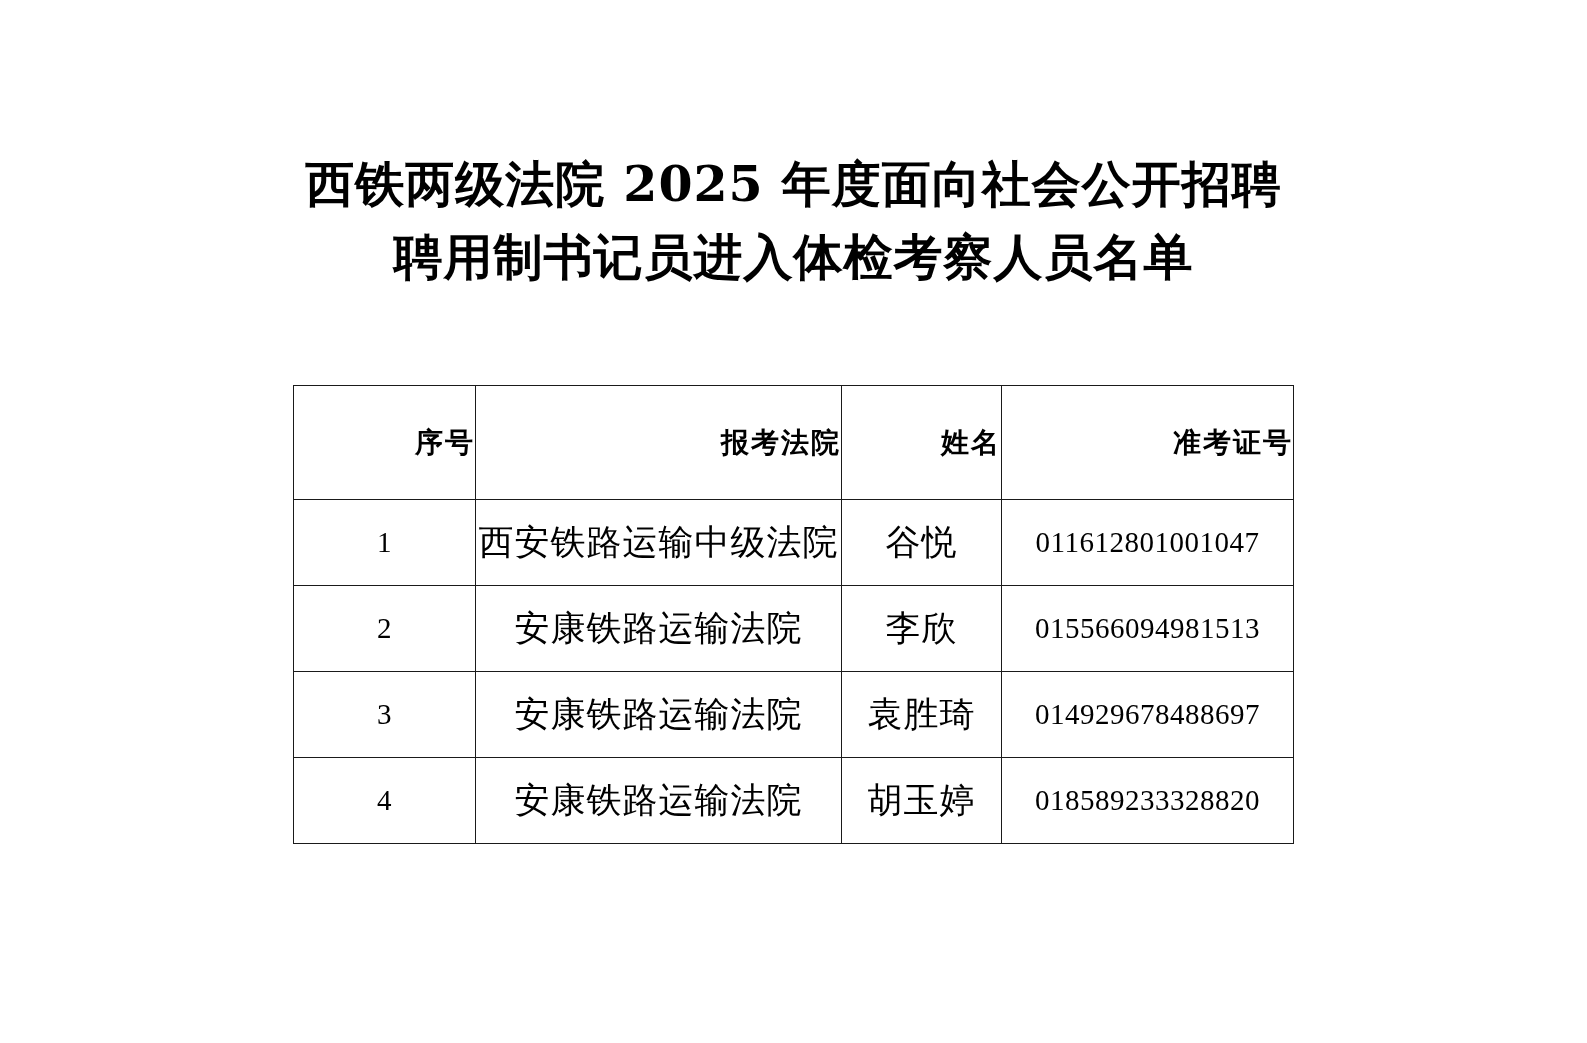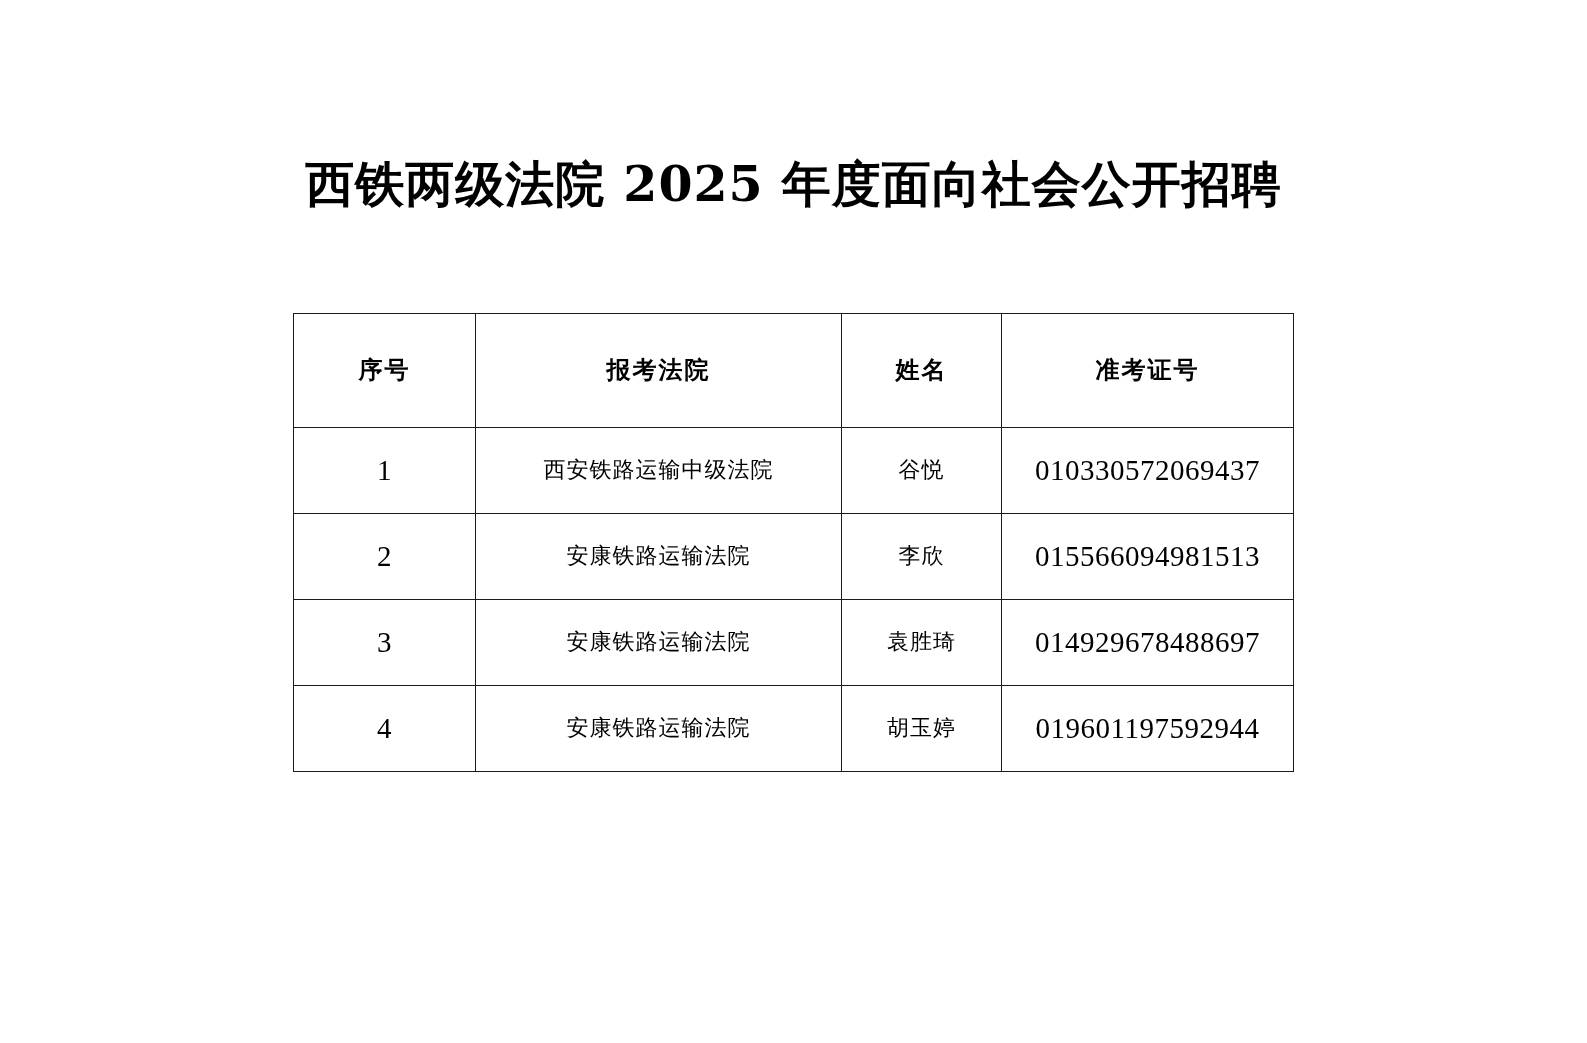--- a/index.html
+++ b/index.html
@@ -54,43 +54,45 @@
   table.roster th,
   table.roster td {
     border: 1px solid #1a1a1a;
     text-align: center;
     vertical-align: middle;
     padding: 0;
     height: 85px;
   }
   table.roster thead th {
     font-weight: bold;
-    font-size: 24px;
+    font-size: 28px;
     letter-spacing: 2px;
     height: 113px;
+    text-align: right;
   }
   table.roster tbody td {
     font-weight: normal;
-    font-size: 22px;
+    font-size: 35px;
     letter-spacing: 1px;
   }
   table.roster tbody td.idx,
   table.roster tbody td.ticket {
     font-family: "Liberation Serif", serif;
     font-size: 29px;
     letter-spacing: 0.5px;
   }
 </style>
 </head>
 <body>
 
 <div class="page">
 
   <h1 class="doc-title">
     <span class="line">西铁两级法院 2025 年度面向社会公开招聘</span>
+    <span class="line">聘用制书记员进入体检考察人员名单</span>
   </h1>
 
   <div class="table-wrap">
     <table class="roster">
       <colgroup>
         <col class="c-index">
         <col class="c-court">
         <col class="c-name">
         <col class="c-ticket">
       </colgroup>
@@ -100,37 +102,37 @@
           <th>报考法院</th>
           <th>姓名</th>
           <th>准考证号</th>
         </tr>
       </thead>
       <tbody>
         <tr>
           <td class="idx">1</td>
           <td class="court">西安铁路运输中级法院</td>
           <td class="name">谷悦</td>
-          <td class="ticket">010330572069437</td>
+          <td class="ticket">011612801001047</td>
         </tr>
         <tr>
           <td class="idx">2</td>
           <td class="court">安康铁路运输法院</td>
           <td class="name">李欣</td>
           <td class="ticket">015566094981513</td>
         </tr>
         <tr>
           <td class="idx">3</td>
           <td class="court">安康铁路运输法院</td>
           <td class="name">袁胜琦</td>
           <td class="ticket">014929678488697</td>
         </tr>
         <tr>
           <td class="idx">4</td>
           <td class="court">安康铁路运输法院</td>
           <td class="name">胡玉婷</td>
-          <td class="ticket">019601197592944</td>
+          <td class="ticket">018589233328820</td>
         </tr>
       </tbody>
     </table>
   </div>
 
 </div>
 
 </body></html>

